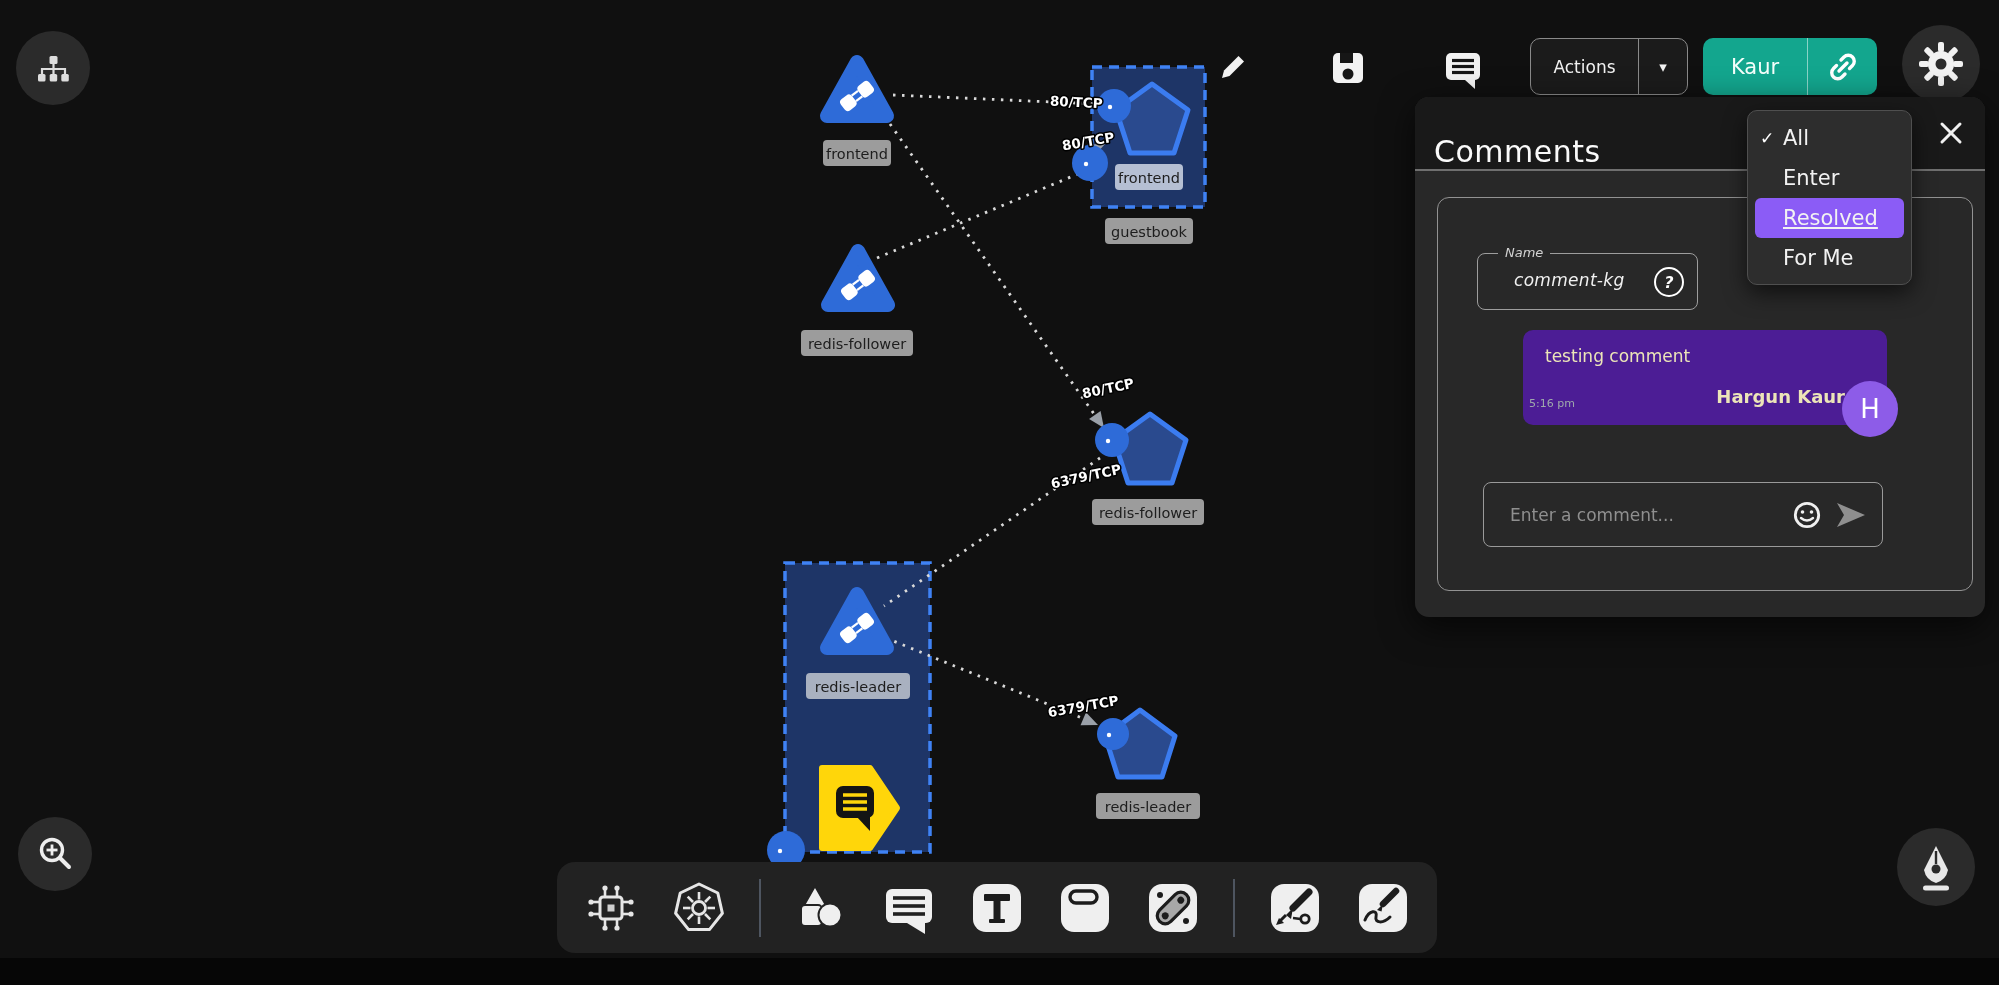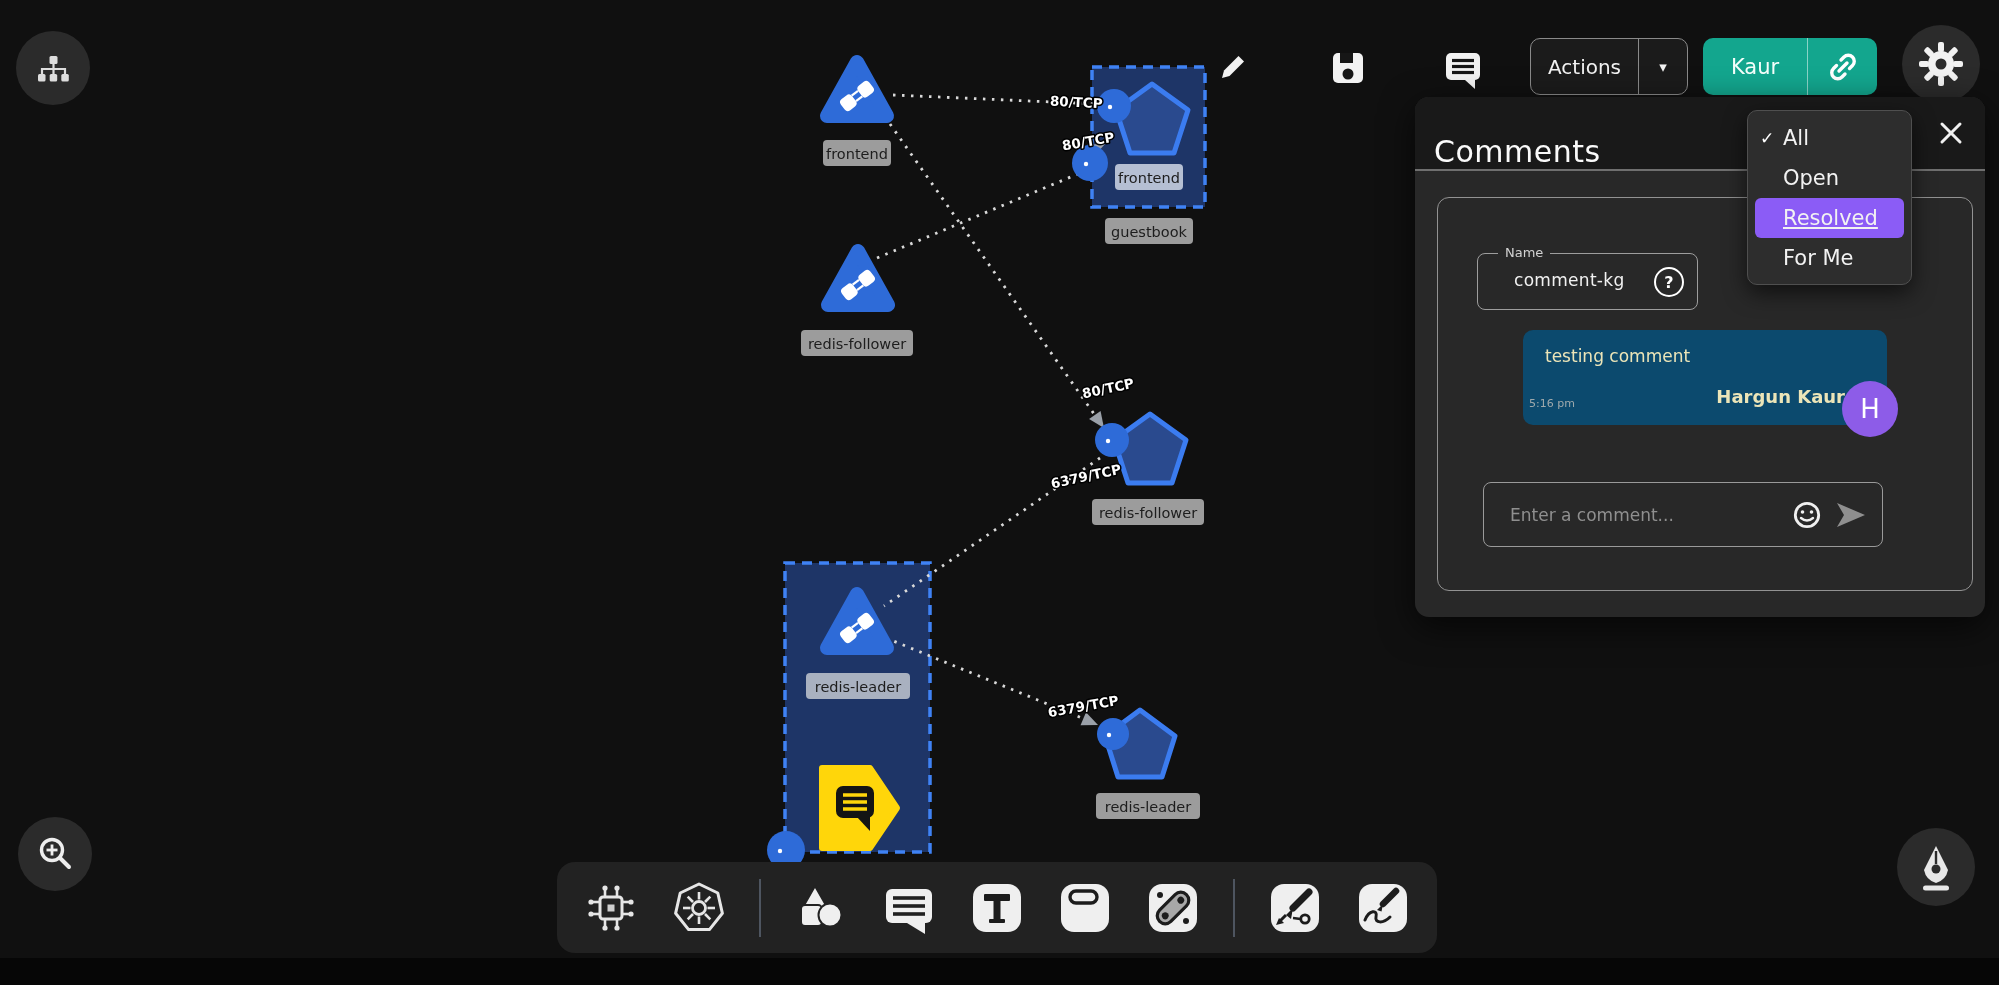--- a/index.html
+++ b/index.html
@@ -5,43 +5,43 @@
   html,body{margin:0;padding:0;background:#000;}
   .stage{position:relative;width:1999px;height:985px;background:#101010;overflow:hidden;
          font-family:"DejaVu Sans","Liberation Sans",sans-serif;color:#f0f0f0;}
   .abs{position:absolute;}
   svg{display:block;}
   
   .circle-btn{position:absolute;border-radius:50%;background:#2b2b2b;display:flex;align-items:center;justify-content:center;}
   
   .actions-btn{position:absolute;left:1530px;top:38px;width:158px;height:57px;border:1.5px solid #8a8a8a;
     border-radius:10px;background:#1b1b1b;display:flex;align-items:stretch;box-sizing:border-box;}
-  .actions-label{flex:1;display:flex;align-items:center;justify-content:center;font-size:20px;color:#f2f2f2;}
+  .actions-label{flex:1;display:flex;align-items:center;justify-content:center;font-size:17px;color:#f2f2f2;}
   .actions-caret{width:48px;display:flex;align-items:center;justify-content:center;border-left:1.5px solid #8a8a8a;
     font-size:15px;color:#f2f2f2;}
   .share-btn{position:absolute;left:1703px;top:38px;width:174px;height:57px;border-radius:10px;background:#13a68e;
     display:flex;align-items:stretch;overflow:hidden;}
   .share-label{width:104px;display:flex;align-items:center;justify-content:center;font-size:21px;color:#f4fffb;}
   .share-link{flex:1;display:flex;align-items:center;justify-content:center;border-left:1.5px solid rgba(255,255,255,.5);}
   
   .panel{position:absolute;left:1415px;top:97px;width:570px;height:520px;background:#282828;border-radius:14px;
     box-shadow:0 10px 34px rgba(0,0,0,.65);}
   .panel-header{position:absolute;left:0;top:0;right:0;height:72px;background:#191919;border-radius:14px 14px 0 0;
     border-bottom:2px solid #6f6f6f;display:flex;align-items:flex-end;}
   .panel-title{margin-left:19px;font-size:30px;font-weight:400;color:#fafafa;letter-spacing:.5px;}
   .panel-close{position:absolute;right:22px;top:24px;cursor:pointer;}
   .panel-card{position:absolute;left:22px;top:100px;width:536px;height:394px;border:1.5px solid #929292;
     border-radius:12px;box-sizing:border-box;}
   .name-field{position:absolute;left:62px;top:156px;width:221px;height:57px;border:1.5px solid #9d9d9d;
-    border-radius:8px;box-sizing:border-box;}
+    border-radius:8px;box-sizing:border-box;font-style:italic;}
   .name-label{position:absolute;left:20px;top:-9px;background:#282828;padding:0 7px;font-size:13px;color:#d2d2d2;}
   .name-value{position:absolute;left:24px;top:16px;font-size:17px;color:#f1f1f1;letter-spacing:.3px;margin-left:12px;}
   .help-circle{position:absolute;right:13px;top:13px;width:26px;height:26px;border:2.5px solid #fff;border-radius:50%;
     display:flex;align-items:center;justify-content:center;font-size:16px;font-weight:bold;color:#fff;}
-  .comment-card{position:absolute;left:108px;top:233px;width:364px;height:95px;background:#0c4a6e;border-radius:10px;}
+  .comment-card{position:absolute;left:108px;top:233px;width:364px;height:95px;background:#4c1d95;border-radius:10px;}
   .comment-text{position:absolute;left:22px;top:16px;font-size:17px;color:#ece5b8;}
   .comment-time{position:absolute;left:6px;bottom:15px;font-size:11px;color:#9fa9ac;}
   .comment-author{position:absolute;right:42px;bottom:18px;font-size:18px;font-weight:bold;color:#ece5b8;}
   .avatar{position:absolute;left:427px;top:284px;width:56px;height:56px;border-radius:50%;background:#8d5ce8;
     display:flex;align-items:center;justify-content:center;font-size:26px;color:#fff;z-index:3;}
   .input-row{position:absolute;left:68px;top:385px;width:400px;height:65px;border:1.5px solid #9a9a9a;border-radius:8px;
     box-sizing:border-box;display:flex;align-items:center;}
   .input-row input{flex:1;margin-left:24px;background:transparent;border:none;outline:none;font-size:17px;color:#dcdcdc;
     font-family:"DejaVu Sans","Liberation Sans",sans-serif;}
   .input-row input::placeholder{color:#8f8f8f;}
@@ -295,21 +295,21 @@
       </span>
     </div>
   </div>
 
   <div class="menu">
     <div class="menu-item">
       <span class="menu-check">✓</span>
       <span>All</span>
     </div>
     <div class="menu-item">
-      <span>Open</span>
+      <span>Enter</span>
     </div>
     <div class="menu-item highlight">
       <span>Resolved</span>
     </div>
     <div class="menu-item">
       <span>For Me</span>
     </div>
   </div>
 
   <div class="toolbar">

